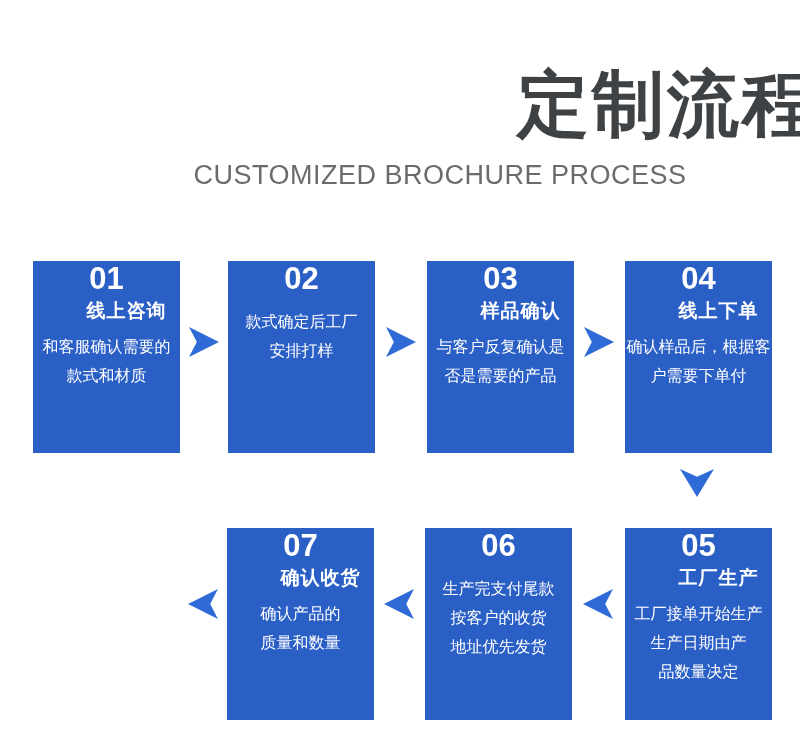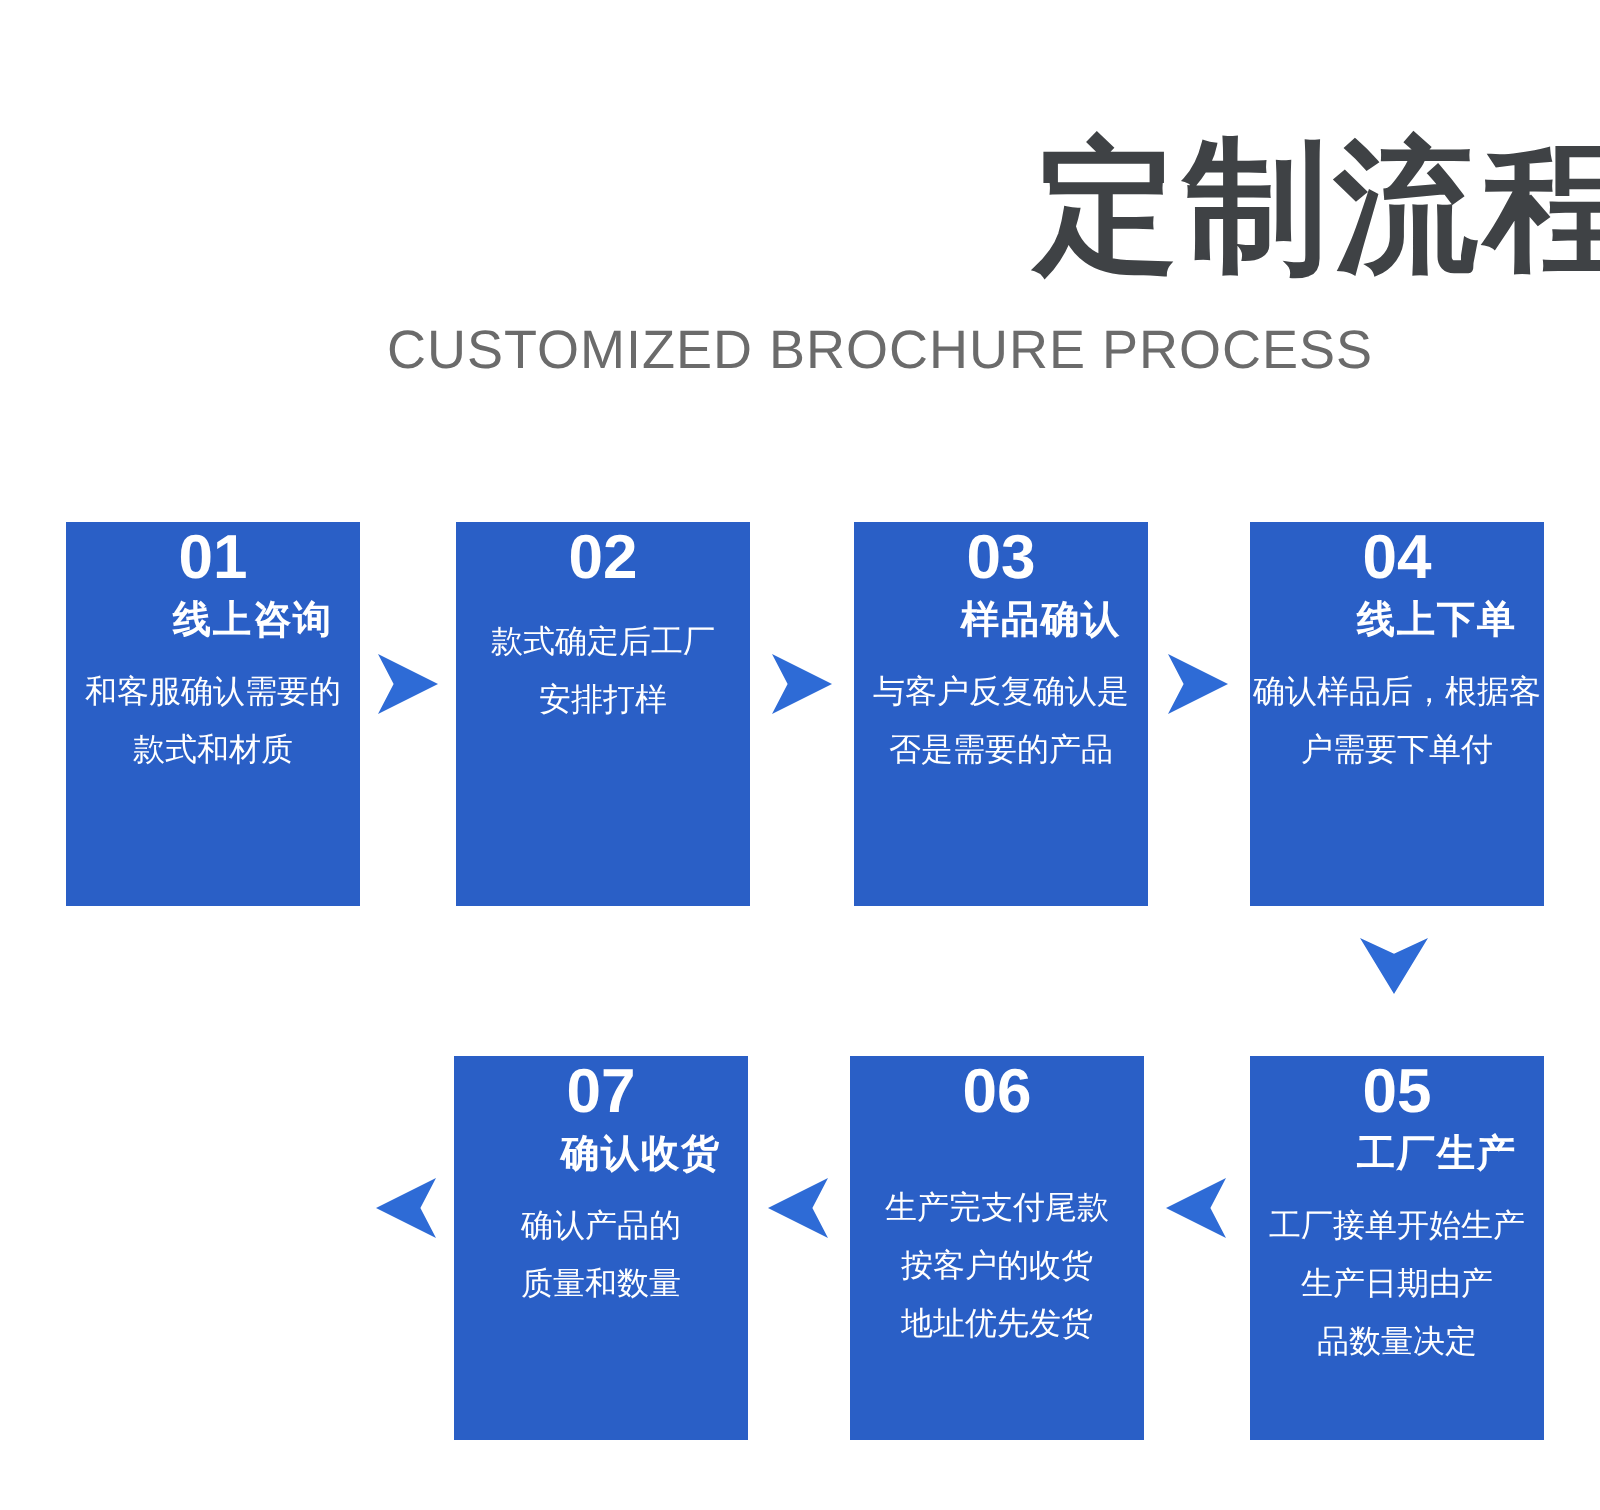--- a/index.html
+++ b/index.html
@@ -73,21 +73,21 @@
     white-space: pre-line;
     width: 100%;
   }
   
   .pos-1 { left: 33px;  top: 261px; }
   .pos-2 { left: 228px; top: 261px; }
   .pos-3 { left: 427px; top: 261px; }
   .pos-4 { left: 625px; top: 261px; }
   
   .pos-5 { left: 625px; top: 528px; }
-  .pos-6 { left: 425px; top: 528px; gap: 16px; }
+  .pos-6 { left: 425px; top: 528px; }
   .pos-7 { left: 227px; top: 528px; }
   .pos-8 { left: 33px;  top: 528px; }
 
   .arrow {
     position: absolute;
     background: var(--arrow_blue, #2e6bd6);
   }
   .arrow.right {
     width: 30px; height: 30px;
     clip-path: polygon(0 0, 100% 50%, 0 100%, 26% 50%);

